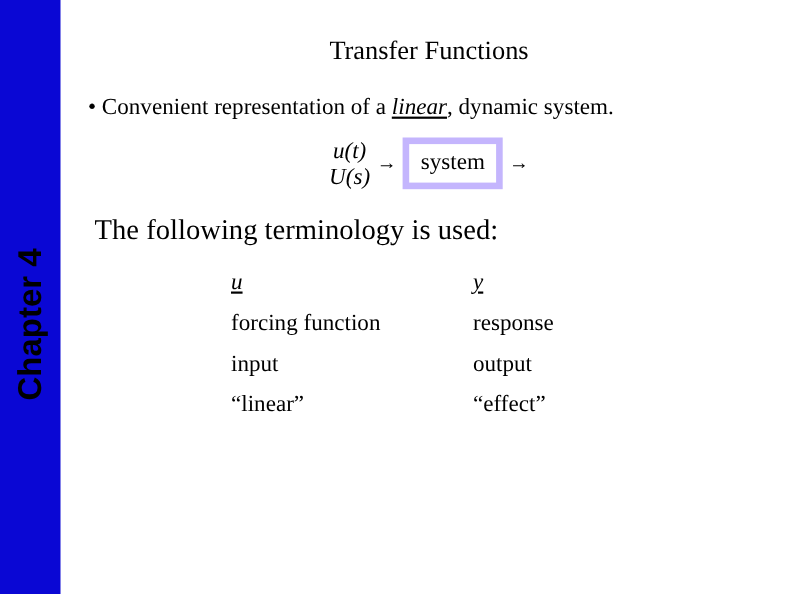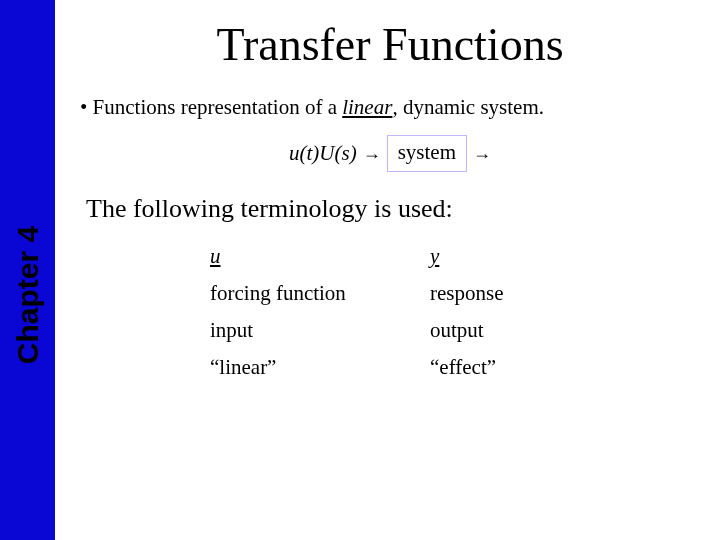--- a/index.html
+++ b/index.html
@@ -33,23 +33,23 @@
   .content {
     position: absolute;
     left: 55px;
     top: 0;
     width: 665px;
     height: 540px;
     padding: 10px 20px 10px 25px;
   }
   .title {
     text-align: center;
-    font-size: 46px;
+    font-size: 24px;
     font-weight: normal;
-    margin: 8px 0 22px 0;
+    margin: 24px 0 22px 0;
   }
   .bullets {
     font-size: 21px;
     line-height: 1.35;
   }
   .bullets p { margin-bottom: 14px; }
   .italic { font-style: italic; }
   .under { text-decoration: underline; }
   .diagram {
     font-family: "Times New Roman", Times, serif;
@@ -58,26 +58,26 @@
     margin: 14px 0 22px 0;
   }
   .diagram-row {
     display: flex;
     align-items: center;
     gap: 6px;
     font-size: 21px;
   }
   .stack {
     display: flex;
-    flex-direction: row;
-    align-items: flex-end;
+    flex-direction: column;
+    align-items: center;
     line-height: 1.1;
   }
   .sysbox {
-    border: 1px solid #c4b5fd;
+    border: 6px solid #c4b5fd;
     padding: 4px 10px 6px 10px;
     font-size: 21px;
     display: flex;
     align-items: center;
   }
   .arrow { font-size: 18px; }
   .termline {
     font-size: 26px;
     margin: 6px 0 14px 6px;
   }
@@ -100,21 +100,21 @@
 <div class="sidebar">
   <div class="sidebar-label">Chapter 4</div>
 </div>
 
 <div class="content">
 
   <h1 class="title">Transfer Functions</h1>
 
   <div class="bullets">
     <p>
-      <span>• Functions representation of a </span><span class="italic under">linear</span><span>, dynamic system.</span>
+      <span>• Convenient representation of a </span><span class="italic under">linear</span><span>, dynamic system.</span>
     </p>
   </div>
 
   <div class="diagram">
     <div class="diagram-row">
       <div class="stack">
         <span class="italic">u(t)</span>
         <span class="italic">U(s)</span>
       </div>
       <span class="arrow">→</span>

